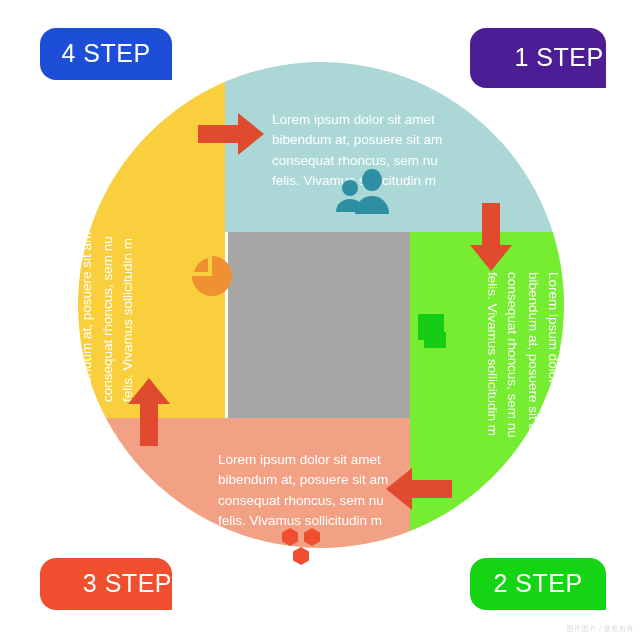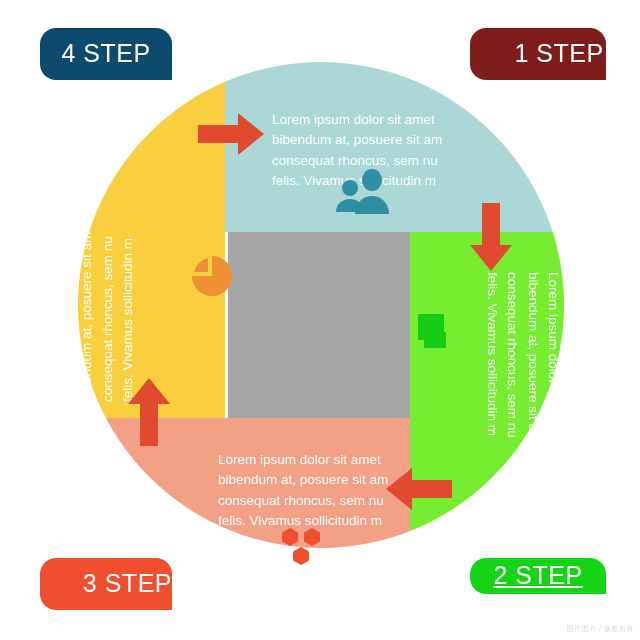--- a/index.html
+++ b/index.html
@@ -64,24 +64,24 @@
     display: flex;
     align-items: center;
     justify-content: center;
     color: #ffffff;
     font-size: 25px;
     letter-spacing: 0.5px;
     border-radius: 16px 16px 0 16px;
     box-sizing: border-box;
     padding-bottom: 2px;
   }
-  .badge-4 { left: 40px;  top: 28px;  width: 132px; height: 52px; background: #0c4a6e; }
-  .badge-1 { left: 470px; top: 28px;  width: 136px; height: 52px; background: #7f1d1d; padding-left: 42px; }
+  .badge-4 { left: 40px;  top: 28px;  width: 132px; height: 52px; background: #1d4ed8; }
+  .badge-1 { left: 470px; top: 28px;  width: 136px; height: 60px; background: #4c1d95; padding-left: 42px; }
   .badge-3 { left: 40px;  top: 558px; width: 132px; height: 52px; background: #ef4f2f; justify-content: flex-end; }
-  .badge-2 { left: 470px; top: 558px; width: 136px; height: 36px; background: #15d415; text-decoration: underline; }
+  .badge-2 { left: 470px; top: 558px; width: 136px; height: 52px; background: #15d415; }
 
   
   .body-text {
     position: absolute;
     color: #ffffff;
     font-size: 13.5px;
     line-height: 1.5;
     white-space: pre-line;
   }
   .text-teal   { left: 272px; top: 110px; width: 190px; text-align: left; }

